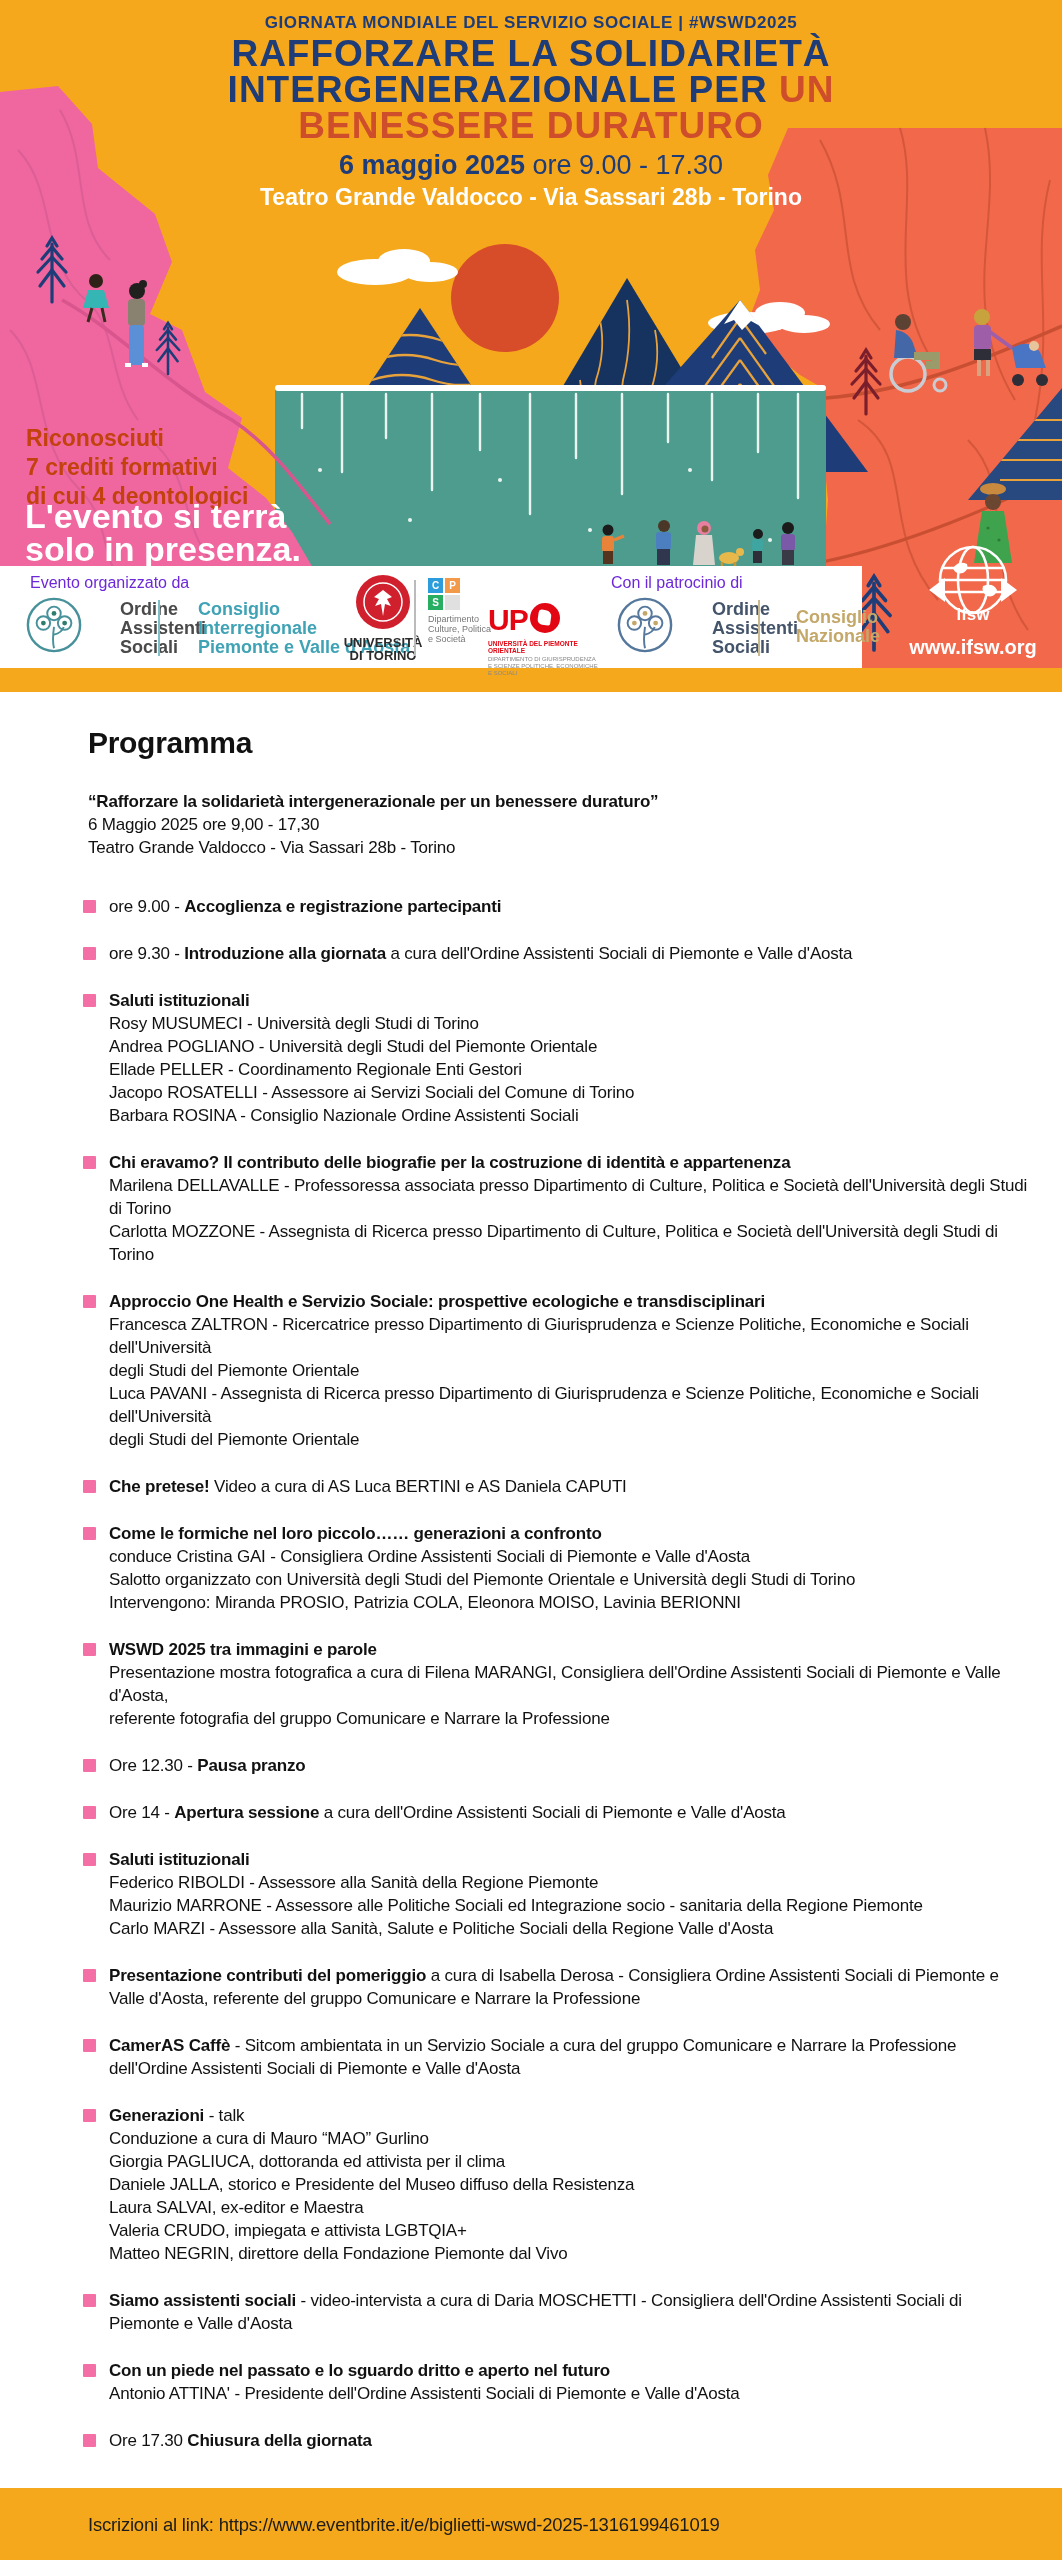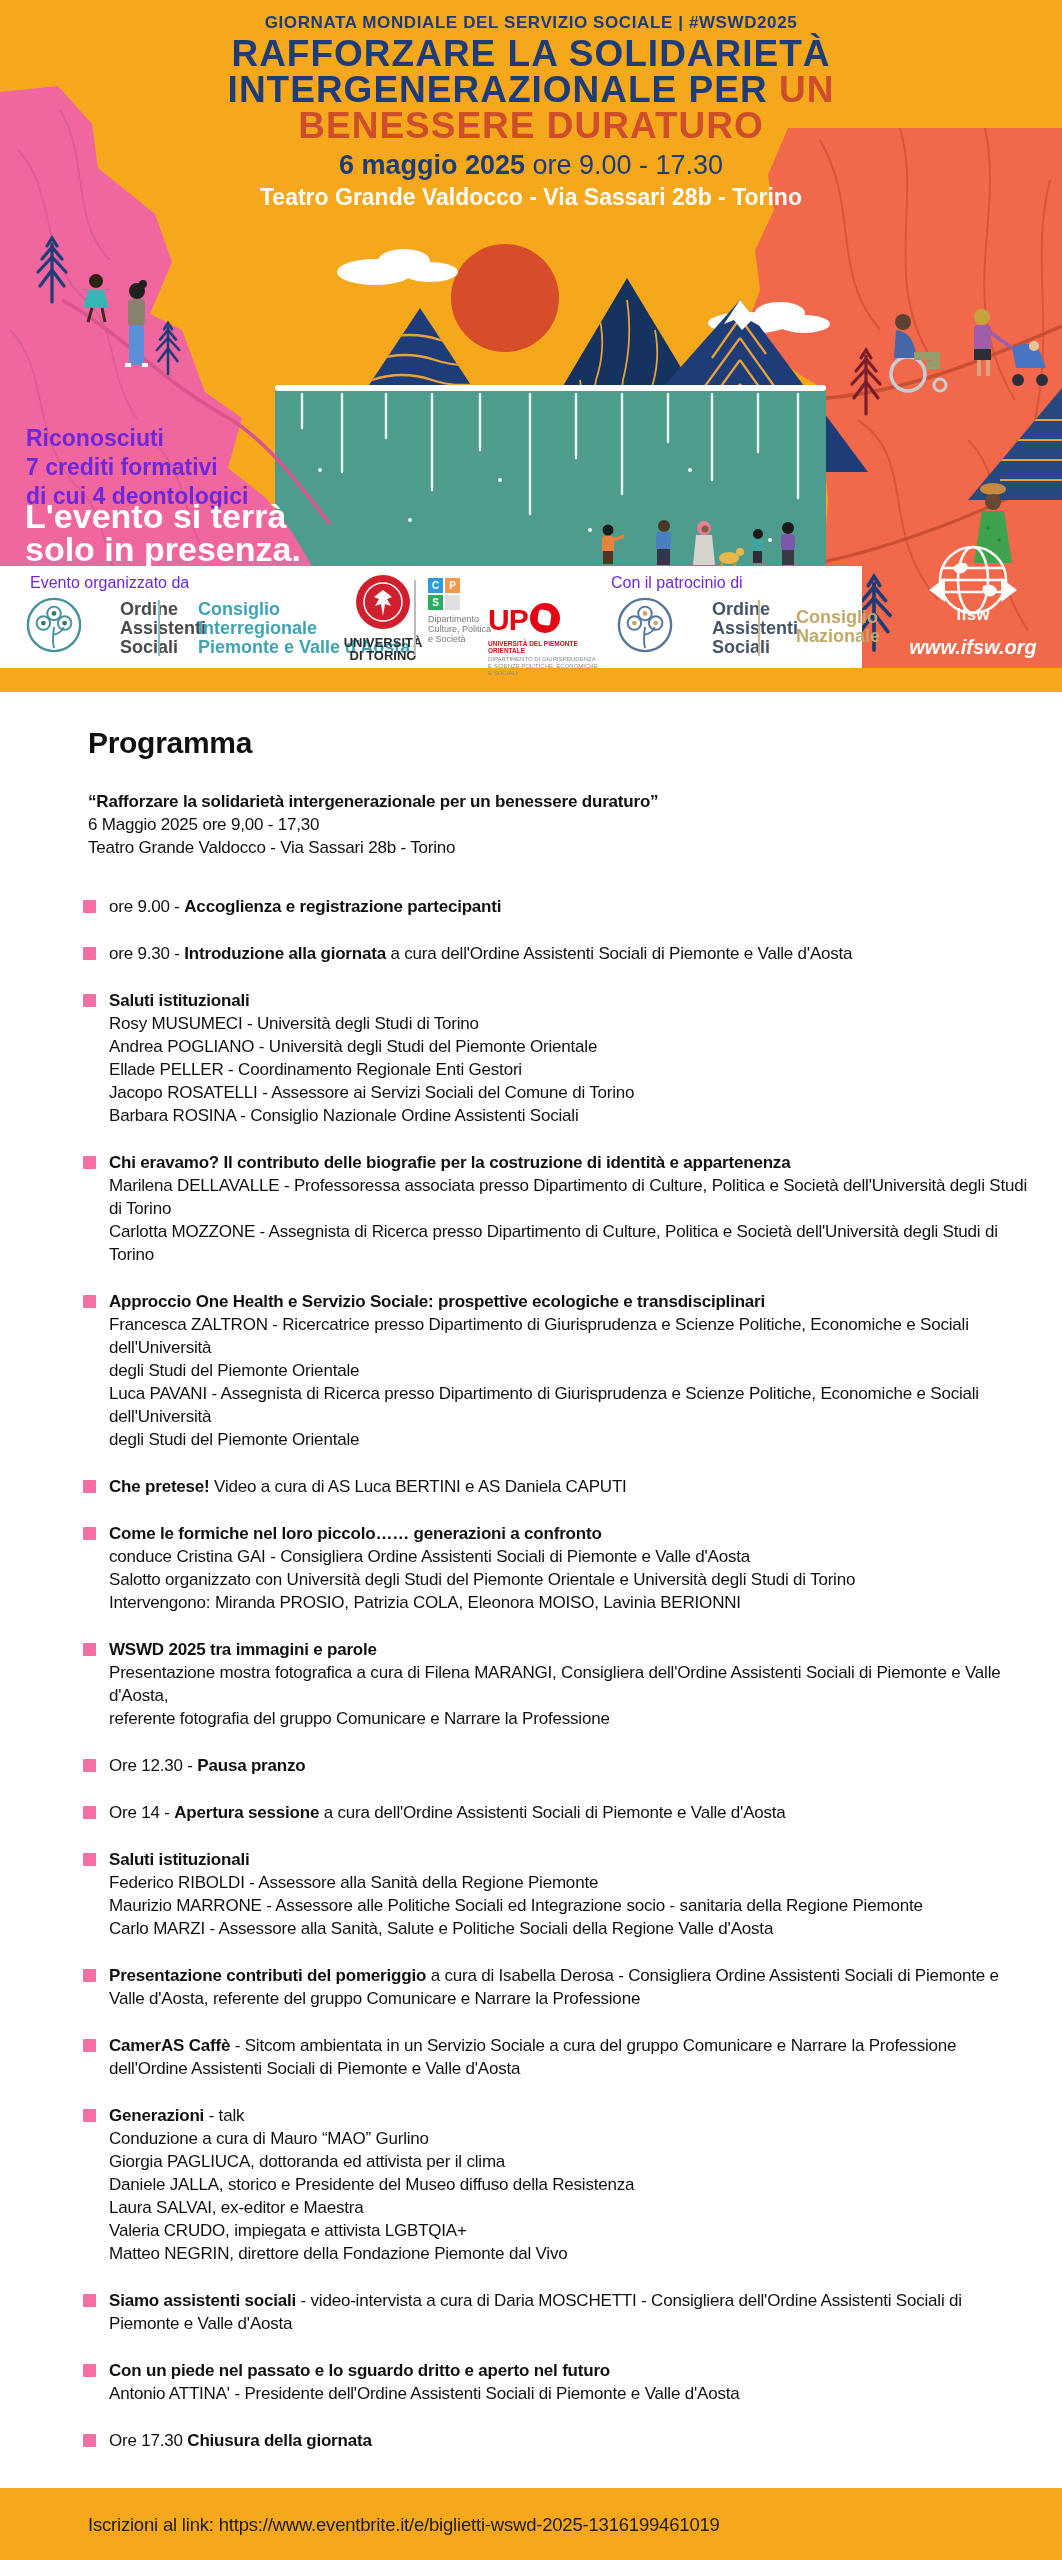--- a/index.html
+++ b/index.html
@@ -8,21 +8,21 @@
 
   
   .poster{position:absolute;left:0;top:0;width:1062px;height:692px;}
   .poster svg.illu{position:absolute;left:0;top:0;}
   .kicker{position:absolute;left:0;right:0;top:13px;text-align:center;color:#1E3C78;font-size:17px;font-weight:bold;letter-spacing:.6px;}
   .title{position:absolute;left:0;right:0;top:36px;text-align:center;color:#1E3C78;font-size:37px;font-weight:bold;letter-spacing:1px;line-height:36px;}
   .title .red{color:#CE4E2B;}
   .dateline{position:absolute;left:0;right:0;top:150px;text-align:center;color:#1E3C78;font-size:27px;}
   .dateline .b{font-weight:bold;}
   .venue{position:absolute;left:0;right:0;top:184px;text-align:center;color:#ffffff;font-size:23px;font-weight:bold;}
-  .credits{position:absolute;left:26px;top:424px;color:#6d28d9;font-size:23px;font-weight:600;line-height:29px;}
+  .credits{position:absolute;left:26px;top:424px;color:#c2410c;font-size:23px;font-weight:600;line-height:29px;}
   .presence{position:absolute;left:25px;top:500px;color:#ffffff;font-size:34px;font-weight:bold;line-height:33px;}
 
   
   .band{position:absolute;left:0;top:566px;width:862px;height:102px;background:#ffffff;}
   .band .lbl{position:absolute;font-size:16px;color:#6d28d9;}
   .org-label{left:30px;top:8px;}
   .pat-label{left:611px;top:8px;}
   .cnoas-logo{position:absolute;width:58px;height:58px;}
   .cnoas1{left:25px;top:30px;}
   .cnoas2{left:616px;top:30px;}
@@ -43,21 +43,21 @@
   .cps-sq{width:15px;height:15px;color:#fff;font-size:10px;font-weight:bold;text-align:center;line-height:15px;}
   .cps-t{font-size:9px;color:#777;line-height:10px;margin-top:4px;}
   .upo{position:absolute;left:488px;top:18px;width:110px;}
   .upo-row{display:flex;gap:2px;margin-top:19px;}
   .upo-word{font-size:30px;font-weight:800;color:#E30613;letter-spacing:-1px;}
   .upo-o{width:30px;height:30px;border-radius:50%;background:#E30613;position:relative;}
   .upo-o span{position:absolute;left:8px;top:7px;width:13px;height:15px;background:#fff;border-radius:3px 6px 2px 5px;transform:rotate(8deg);}
   .upo-t1{font-size:6.5px;color:#E30613;font-weight:bold;line-height:7px;margin-top:3px;}
   .upo-t2{font-size:6px;color:#888;line-height:7px;margin-top:2px;}
   .ifsw{position:absolute;left:898px;top:538px;width:150px;text-align:center;}
-  .ifsw-url{color:#ffffff;font-size:20px;font-weight:bold;margin-top:2px;font-style:italic;}
+  .ifsw-url{color:#ffffff;font-size:20px;font-weight:bold;margin-top:2px;}
 
   
   .program{position:absolute;left:0;top:692px;width:1062px;padding:34px 30px 0 88px;box-sizing:border-box;color:#111;}
   .program h1{font-size:30px;font-weight:bold;margin:0 0 30px 0;letter-spacing:-.3px;}
   .intro{margin:0 0 36px 0;}
   .p-line{margin:0;font-size:17px;line-height:23px;letter-spacing:-.2px;}
   .b{font-weight:bold;}
   .p-list{margin-left:-26px;}
   .p-item{display:flex;gap:13px;margin-bottom:24px;padding-left:21px;}
   .p-bullet{flex:none;width:13px;height:13px;background:#F36FA5;margin-top:5px;border-radius:1px;}

